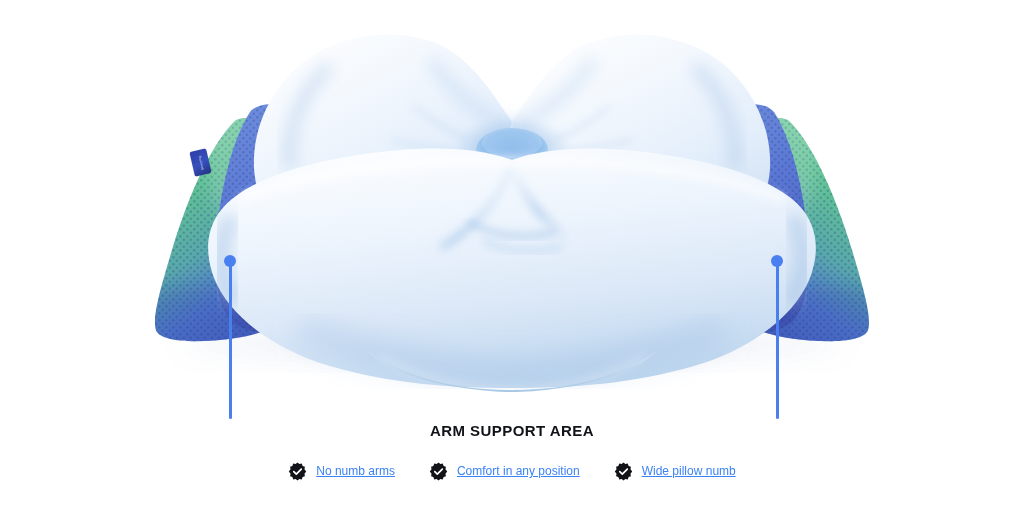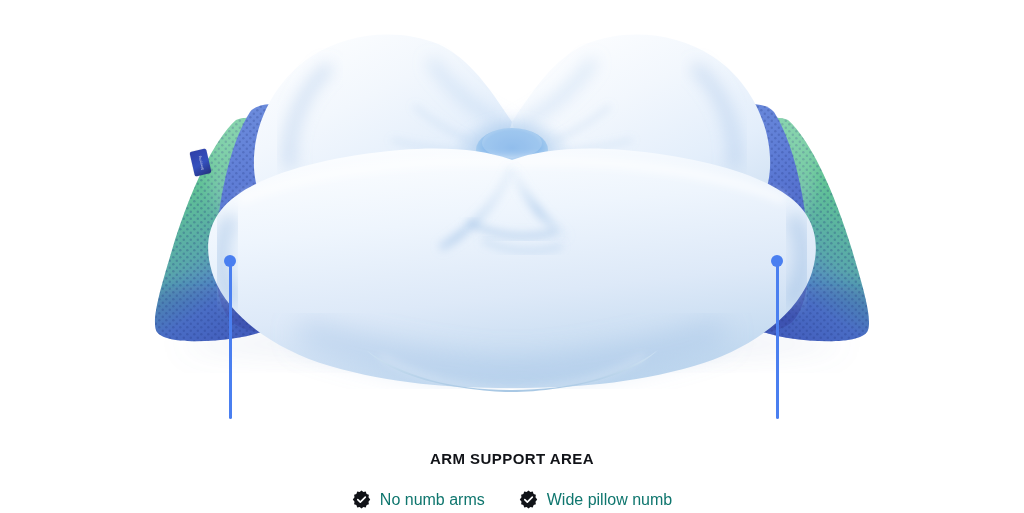--- a/index.html
+++ b/index.html
@@ -54,21 +54,21 @@
   }
   #callout-left  { left: 224px; top: 255px; }
   #callout-right { left: 771px; top: 255px; }
   #callout-left  .stem { height: 158px; }
   #callout-right .stem { height: 158px; }
 
   
   #caption {
     position: absolute;
     left: 0;
-    top: 448px;
+    top: 420px;
     width: 1024px;
     text-align: center;
   }
 
   #section-title {
     font-size: 15px;
     font-weight: bold;
     letter-spacing: 0.45px;
     color: #111318;
     line-height: 22px;
@@ -90,24 +90,25 @@
   }
 
   .badge-icon {
     width: 19px;
     height: 19px;
     flex: 0 0 19px;
     display: block;
   }
 
   .feature-label {
-    font-size: 16px;
-    color: #0f766e;
+    font-size: 12px;
+    color: #3b82f6;
     line-height: 19px;
     white-space: nowrap;
+    text-decoration: underline;
   }
 
   
   #brand-tag {
     position: absolute;
     left: 192px;
     top: 150px;
     width: 17px;
     height: 25px;
     transform: rotate(-13deg);
@@ -389,20 +390,27 @@
     <div id="feature-list">
 
       <div class="feature-item">
         <svg class="badge-icon" viewBox="0 0 24 24">
           <path fill="#111318" d="M12 0.6l2.35 2.0 3.03-0.55 1.1 2.88 2.88 1.1-0.55 3.03L23 12l-2.19 2.94 0.55 3.03-2.88 1.1-1.1 2.88-3.03-0.55L12 23.4l-2.35-2.0-3.03 0.55-1.1-2.88-2.88-1.1 0.55-3.03L1 12l2.19-2.94L2.64 6.03l2.88-1.1 1.1-2.88 3.03 0.55z"></path>
           <path fill="none" stroke="#ffffff" stroke-width="2.1" stroke-linecap="round" stroke-linejoin="round" d="M7.3 12.2l3.2 3.2 6.3-6.4"></path>
         </svg>
         <span class="feature-label">No numb arms</span>
       </div>
 
+      <div class="feature-item">
+        <svg class="badge-icon" viewBox="0 0 24 24">
+          <path fill="#111318" d="M12 0.6l2.35 2.0 3.03-0.55 1.1 2.88 2.88 1.1-0.55 3.03L23 12l-2.19 2.94 0.55 3.03-2.88 1.1-1.1 2.88-3.03-0.55L12 23.4l-2.35-2.0-3.03 0.55-1.1-2.88-2.88-1.1 0.55-3.03L1 12l2.19-2.94L2.64 6.03l2.88-1.1 1.1-2.88 3.03 0.55z"></path>
+          <path fill="none" stroke="#ffffff" stroke-width="2.1" stroke-linecap="round" stroke-linejoin="round" d="M7.3 12.2l3.2 3.2 6.3-6.4"></path>
+        </svg>
+        <span class="feature-label">Comfort in any position</span>
+      </div>
 
       <div class="feature-item">
         <svg class="badge-icon" viewBox="0 0 24 24">
           <path fill="#111318" d="M12 0.6l2.35 2.0 3.03-0.55 1.1 2.88 2.88 1.1-0.55 3.03L23 12l-2.19 2.94 0.55 3.03-2.88 1.1-1.1 2.88-3.03-0.55L12 23.4l-2.35-2.0-3.03 0.55-1.1-2.88-2.88-1.1 0.55-3.03L1 12l2.19-2.94L2.64 6.03l2.88-1.1 1.1-2.88 3.03 0.55z"></path>
           <path fill="none" stroke="#ffffff" stroke-width="2.1" stroke-linecap="round" stroke-linejoin="round" d="M7.3 12.2l3.2 3.2 6.3-6.4"></path>
         </svg>
         <span class="feature-label">Wide pillow numb</span>
       </div>
 
     </div>

